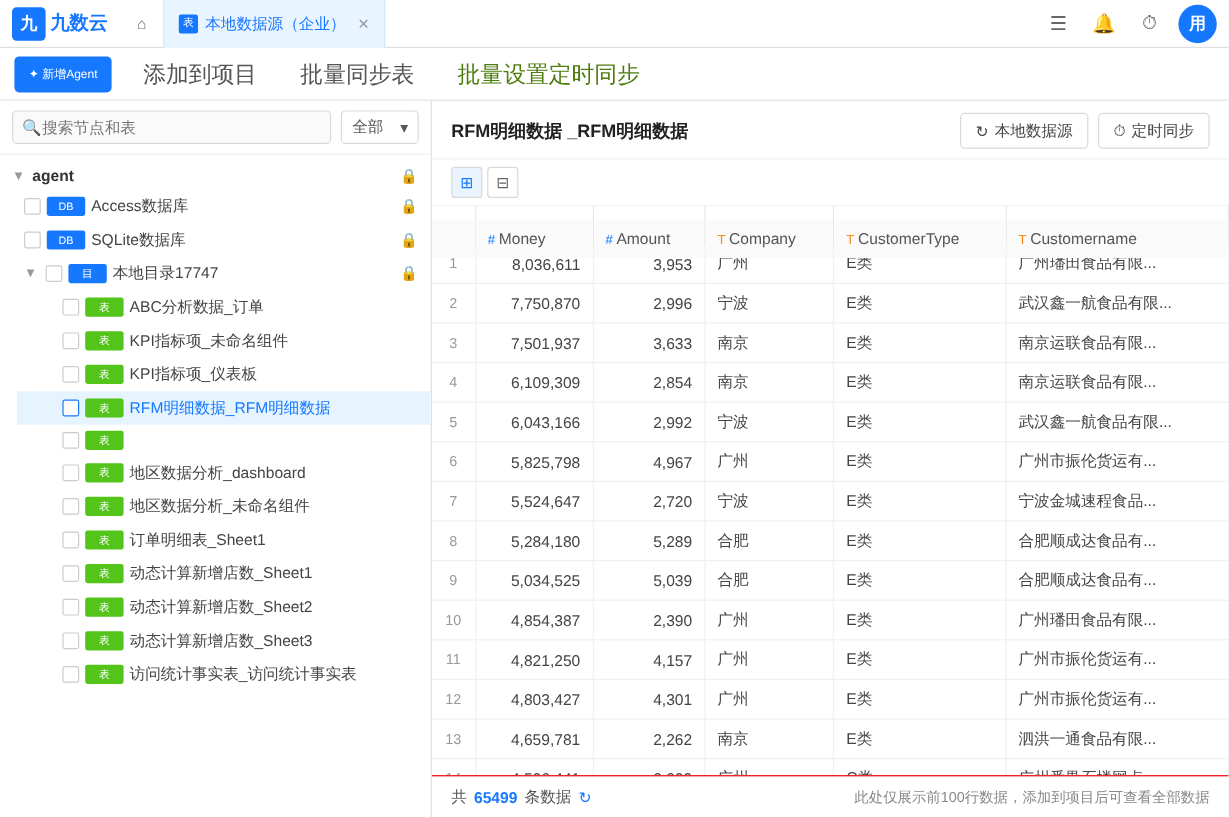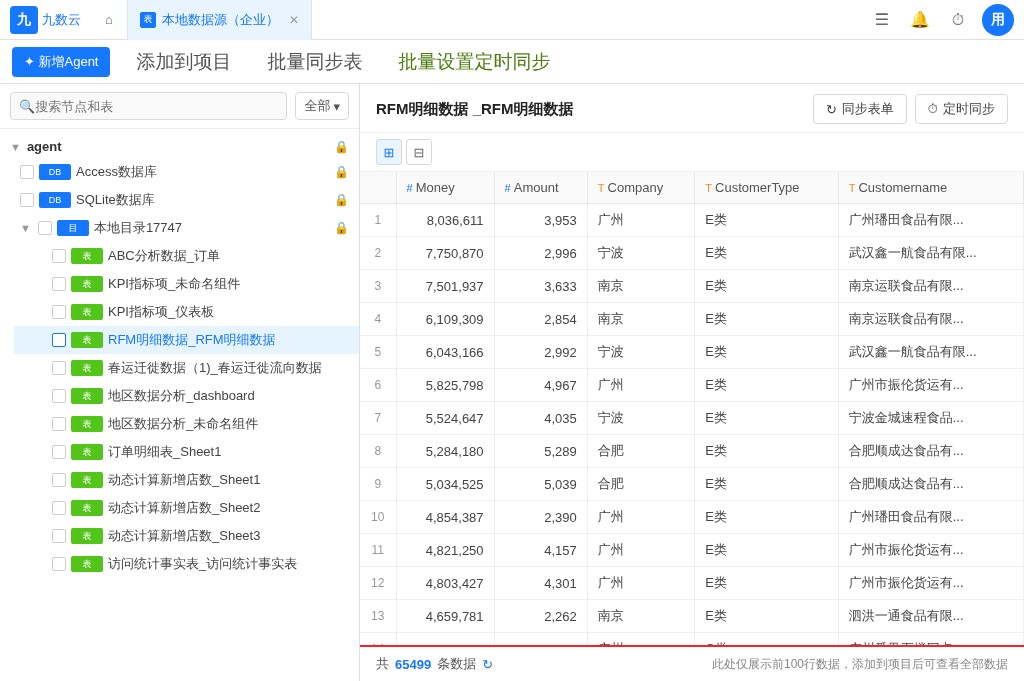--- a/index.html
+++ b/index.html
@@ -1,45 +1,45 @@
 <!DOCTYPE html>
 <html><head>
   <meta charset="utf-8">
   <style>
     * { box-sizing: border-box; margin: 0; padding: 0; }
     body { font-family: "Microsoft YaHei", "PingFang SC", Arial, sans-serif; font-size: 13px; background: #f0f2f5; color: #333; width: 1024px; height: 681px; overflow: hidden; }
 
     
     .top-bar { display: flex; align-items: center; background: #fff; height: 40px; border-bottom: 1px solid #e0e0e0; padding: 0 10px; gap: 4px; }
-    .logo { display: flex; align-items: center; gap: 5px; font-size: 13px; font-weight: normal; color: #1677ff; margin-right: 10px; white-space: nowrap; }
+    .logo { display: flex; align-items: center; gap: 5px; font-size: 16px; font-weight: bold; color: #1677ff; margin-right: 10px; white-space: nowrap; }
     .logo-icon { width: 28px; height: 28px; background: #1677ff; border-radius: 4px; display: flex; align-items: center; justify-content: center; color: #fff; font-size: 14px; font-weight: bold; }
     .home-icon-btn { width: 28px; height: 28px; display: flex; align-items: center; justify-content: center; color: #666; cursor: pointer; border-radius: 4px; }
     .tab-item { display: flex; align-items: center; gap: 6px; padding: 0 12px; height: 40px; background: #e8f4ff; border-right: 1px solid #d0e8ff; border-left: 1px solid #d0e8ff; color: #1677ff; font-size: 13px; cursor: pointer; }
     .tab-item .tab-icon { width: 16px; height: 16px; background: #1677ff; border-radius: 2px; display: flex; align-items: center; justify-content: center; }
     .tab-close { color: #999; font-size: 12px; cursor: pointer; margin-left: 4px; }
     .top-right-icons { margin-left: auto; display: flex; align-items: center; gap: 10px; }
     .icon-btn { width: 28px; height: 28px; display: flex; align-items: center; justify-content: center; color: #666; cursor: pointer; font-size: 16px; }
     .avatar-btn { width: 32px; height: 32px; background: #1677ff; border-radius: 50%; display: flex; align-items: center; justify-content: center; color: #fff; font-size: 14px; font-weight: bold; cursor: pointer; }
 
     
     .action-bar { display: flex; align-items: center; background: #fff; height: 44px; border-bottom: 1px solid #e0e0e0; padding: 0 12px; gap: 16px; }
-    .btn-primary { display: flex; align-items: center; gap: 5px; padding: 0 12px; height: 30px; background: #1677ff; color: #fff; border: none; border-radius: 4px; cursor: pointer; font-size: 13px; white-space: nowrap; }
+    .btn-primary { display: flex; align-items: center; gap: 5px; padding: 0 12px; height: 30px; background: #1677ff; color: #fff; border: none; border-radius: 4px; cursor: pointer; font-size: 10px; white-space: nowrap; }
     .btn-action { display: flex; align-items: center; gap: 5px; padding: 0 10px; height: 30px; background: transparent; color: #555; border: none; cursor: pointer; font-size: 19px; white-space: nowrap; }
     .btn-action.disabled { color: #4d7c0f; cursor: default; }
 
     
     .main-layout { display: flex; height: calc(681px - 40px - 44px); }
 
     
     .sidebar { width: 360px; min-width: 360px; background: #fff; border-right: 1px solid #e0e0e0; display: flex; flex-direction: column; overflow: hidden; }
     .sidebar-search { display: flex; align-items: center; gap: 8px; padding: 8px 10px; border-bottom: 1px solid #eee; }
     .search-input-wrap { flex: 1; display: flex; align-items: center; border: 1px solid #d9d9d9; border-radius: 4px; padding: 0 8px; height: 28px; background: #fafafa; }
     .search-input-wrap input { border: none; background: transparent; outline: none; font-size: 13px; width: 100%; color: #666; }
     .search-icon { color: #999; font-size: 13px; }
-    .all-btn { padding: 0 8px; height: 28px; border: 1px solid #d9d9d9; border-radius: 4px; background: #fff; cursor: pointer; font-size: 13px; color: #555; display: flex; align-items: center; gap: 3px; white-space: nowrap; }
+    .all-btn { padding: 0 8px; height: 28px; border: 1px solid #d9d9d9; border-radius: 4px; background: #fff; cursor: pointer; font-size: 13px; color: #555; display: flex; align-items: center; gap: 14px; white-space: nowrap; }
     .sidebar-tree { flex: 1; overflow-y: auto; padding: 6px 0; }
     .tree-root { padding: 4px 10px; display: flex; align-items: center; gap: 6px; font-weight: bold; color: #333; }
     .tree-arrow { color: #999; font-size: 11px; cursor: pointer; }
     .tree-item { display: flex; align-items: center; gap: 5px; padding: 5px 10px 5px 20px; cursor: pointer; color: #444; font-size: 13px; }
     .tree-item.active { background: #e6f4ff; color: #1677ff; }
     .tree-item .cb { width: 14px; height: 14px; border: 1px solid #ccc; border-radius: 2px; background: #fff; flex-shrink: 0; }
     .tree-item .icon-ds { width: 32px; height: 16px; border-radius: 2px; background: #1677ff; display: flex; align-items: center; justify-content: center; color: #fff; font-size: 10px; flex-shrink: 0; }
     .tree-item .icon-ds.green { background: #52c41a; }
     .tree-item .lock-icon { margin-left: auto; color: #ccc; font-size: 12px; }
     .tree-sub { padding-left: 14px; }
@@ -54,21 +54,21 @@
     .btn-sync { display: flex; align-items: center; gap: 5px; padding: 0 12px; height: 30px; border: 1px solid #d9d9d9; border-radius: 4px; cursor: pointer; font-size: 13px; color: #444; background: #fff; white-space: nowrap; }
     .content-sub-header { padding: 6px 16px; background: #fff; display: flex; align-items: center; justify-content: space-between; border-bottom: 1px solid #eee; }
     .view-icons { display: flex; gap: 4px; }
     .view-icon-btn { width: 26px; height: 26px; border: 1px solid #d9d9d9; border-radius: 3px; display: flex; align-items: center; justify-content: center; cursor: pointer; background: #eaf4ff; color: #1677ff; font-size: 13px; }
     .view-icon-btn.inactive { background: #fff; color: #666; }
     .sync-info { font-size: 12px; color: #888; }
 
     
     .table-wrap { flex: 1; overflow: auto; background: #fff; }
     table { width: 100%; border-collapse: collapse; font-size: 13px; }
-    th { background: #fafafa; border-bottom: 1px solid #e8e8e8; border-right: 1px solid #e8e8e8; padding: 8px 10px; text-align: left; font-weight: 500; color: #555; white-space: nowrap; position: sticky; top: 0; z-index: 2; }
+    th { background: #fafafa; border-bottom: 1px solid #e8e8e8; border-right: 1px solid #e8e8e8; padding: 8px 10px; text-align: left; font-weight: 500; color: #555; white-space: nowrap; position: sticky; top: 12px; z-index: 2; }
     th .col-icon { color: #1677ff; font-size: 11px; margin-right: 3px; }
     th .col-icon.text { color: #fa8c16; }
     td { border-bottom: 1px solid #f0f0f0; border-right: 1px solid #f0f0f0; padding: 7px 10px; color: #444; white-space: nowrap; overflow: hidden; max-width: 160px; text-overflow: ellipsis; }
     .row-num { color: #999; font-size: 12px; text-align: center; width: 30px; }
     .num-cell { text-align: right; }
 
     
     .table-footer { padding: 8px 16px; background: #fff; border-top: 2px solid #f5222d; display: flex; align-items: center; justify-content: space-between; font-size: 13px; }
     .footer-left { display: flex; align-items: center; gap: 6px; color: #555; }
     .footer-count { color: #1677ff; font-weight: bold; }
@@ -158,21 +158,20 @@
           <span>KPI指标项_仪表板</span>
         </div>
         <div class="tree-item deeper active" style="padding-left:38px;">
           <span class="cb" style="border-color:#1677ff;"></span>
           <span class="icon-ds green" style="font-size:9px;">表</span>
           <span>RFM明细数据_RFM明细数据</span>
         </div>
         <div class="tree-item deeper" style="padding-left:38px;">
           <span class="cb"></span>
           <span class="icon-ds green" style="font-size:9px;">表</span>
-          <span>春运迁徙数据（1)_春运迁徙流向数据</span>
         </div>
         <div class="tree-item deeper" style="padding-left:38px;">
           <span class="cb"></span>
           <span class="icon-ds green" style="font-size:9px;">表</span>
           <span>地区数据分析_dashboard</span>
         </div>
         <div class="tree-item deeper" style="padding-left:38px;">
           <span class="cb"></span>
           <span class="icon-ds green" style="font-size:9px;">表</span>
           <span>地区数据分析_未命名组件</span>
@@ -205,21 +204,21 @@
       </div>
     </div>
   </div>
 
   <div class="content-area">
     <div class="content-header">
       <span class="content-title">RFM明细数据 _RFM明细数据</span>
       <div class="content-actions">
         <button class="btn-sync">
           <span>↻</span>
-          <span>同步表单</span>
+          <span>本地数据源</span>
         </button>
         <button class="btn-sync">
           <span>⏱</span>
           <span>定时同步</span>
         </button>
       </div>
     </div>
     <div class="content-sub-header">
       <div class="view-icons">
         <div class="view-icon-btn">⊞</div>
@@ -283,21 +282,21 @@
       <td class="row-num">6</td>
       <td class="num-cell">5,825,798</td>
       <td class="num-cell">4,967</td>
       <td>广州</td>
       <td>E类</td>
       <td>广州市振伦货运有...</td>
     </tr>
             <tr>
       <td class="row-num">7</td>
       <td class="num-cell">5,524,647</td>
-      <td class="num-cell">4,035</td>
+      <td class="num-cell">2,720</td>
       <td>宁波</td>
       <td>E类</td>
       <td>宁波金城速程食品...</td>
     </tr>
             <tr>
       <td class="row-num">8</td>
       <td class="num-cell">5,284,180</td>
       <td class="num-cell">5,289</td>
       <td>合肥</td>
       <td>E类</td>

